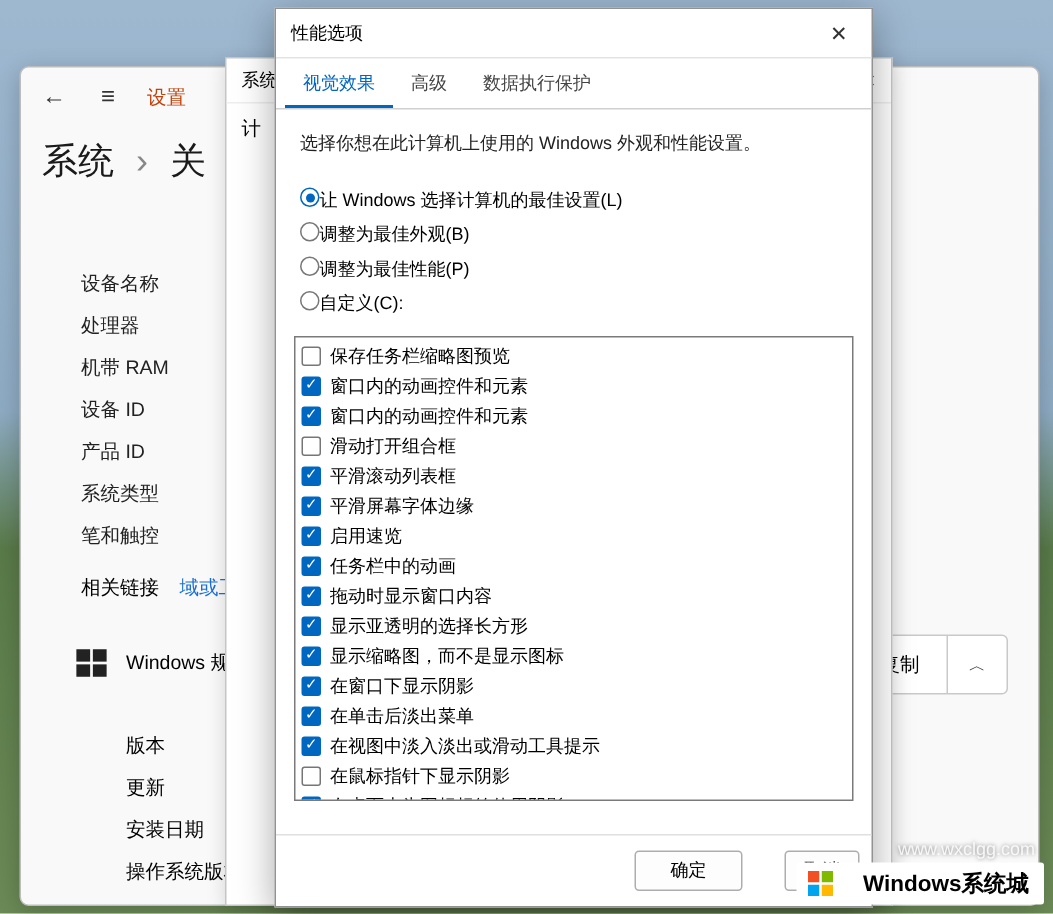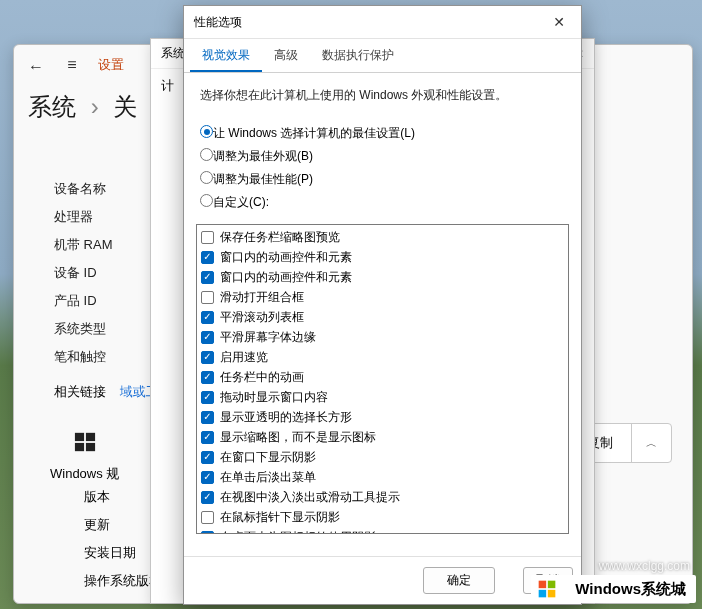--- a/index.html
+++ b/index.html
@@ -10,21 +10,21 @@
   .bg-window { position:absolute; left:13px; top:44px; width:680px; height:560px; background:#f9f9f9; border:1px solid #bdbdbd; border-radius:6px; box-shadow:0 4px 16px rgba(0,0,0,0.2); }
   .bg-header { display:flex; align-items:center; padding:10px 12px; gap:16px; }
   .icon-btn { width:20px; height:20px; display:flex; align-items:center; justify-content:center; color:#333; font-size:16px; }
   .bg-title { font-size:13px; color:#c2410c; }
   .crumb { font-size:24px; color:#1a1a1a; padding:6px 14px 16px 14px; }
   .crumb .sep { color:#888; margin:0 8px; }
   .side-list { position:absolute; left:40px; top:130px; font-size:13px; line-height:28px; color:#222; }
   .side-list div { white-space:nowrap; }
   .related { position:absolute; left:40px; top:338px; font-size:13px; }
   .related .link { color:#1a6fd6; margin-left:10px; }
-  .winspec { position:absolute; left:36px; top:386px; display:flex; align-items:center; gap:12px; font-size:13px;flex-direction:column;}
+  .winspec { position:absolute; left:36px; top:386px; display:flex; align-items:center; gap:12px; font-size:13px;}
   .winlogo { width:22px; height:22px; }
   .winlogo svg { width:22px; height:22px; }
   .specs2 { position:absolute; left:70px; top:438px; font-size:13px; line-height:28px; }
   .copy-box { position:absolute; right:20px; top:378px; display:flex; align-items:center; border:1px solid #c9c9c9; border-radius:4px; background:#fff; }
   .copy-box .btn { padding:10px 18px; font-size:13px; border-right:1px solid #c9c9c9; }
   .copy-box .chev { padding:10px 14px; font-size:11px; color:#444;}
 
   
   .mid-window { position:absolute; left:150px; top:38px; width:445px; height:566px; background:#fff; border:1px solid #c5c5c5; box-shadow:0 4px 12px rgba(0,0,0,0.15); }
   .mid-header { display:flex; justify-content:space-between; align-items:center; padding:6px 10px; font-size:12px; border-bottom:1px solid #eee;}

